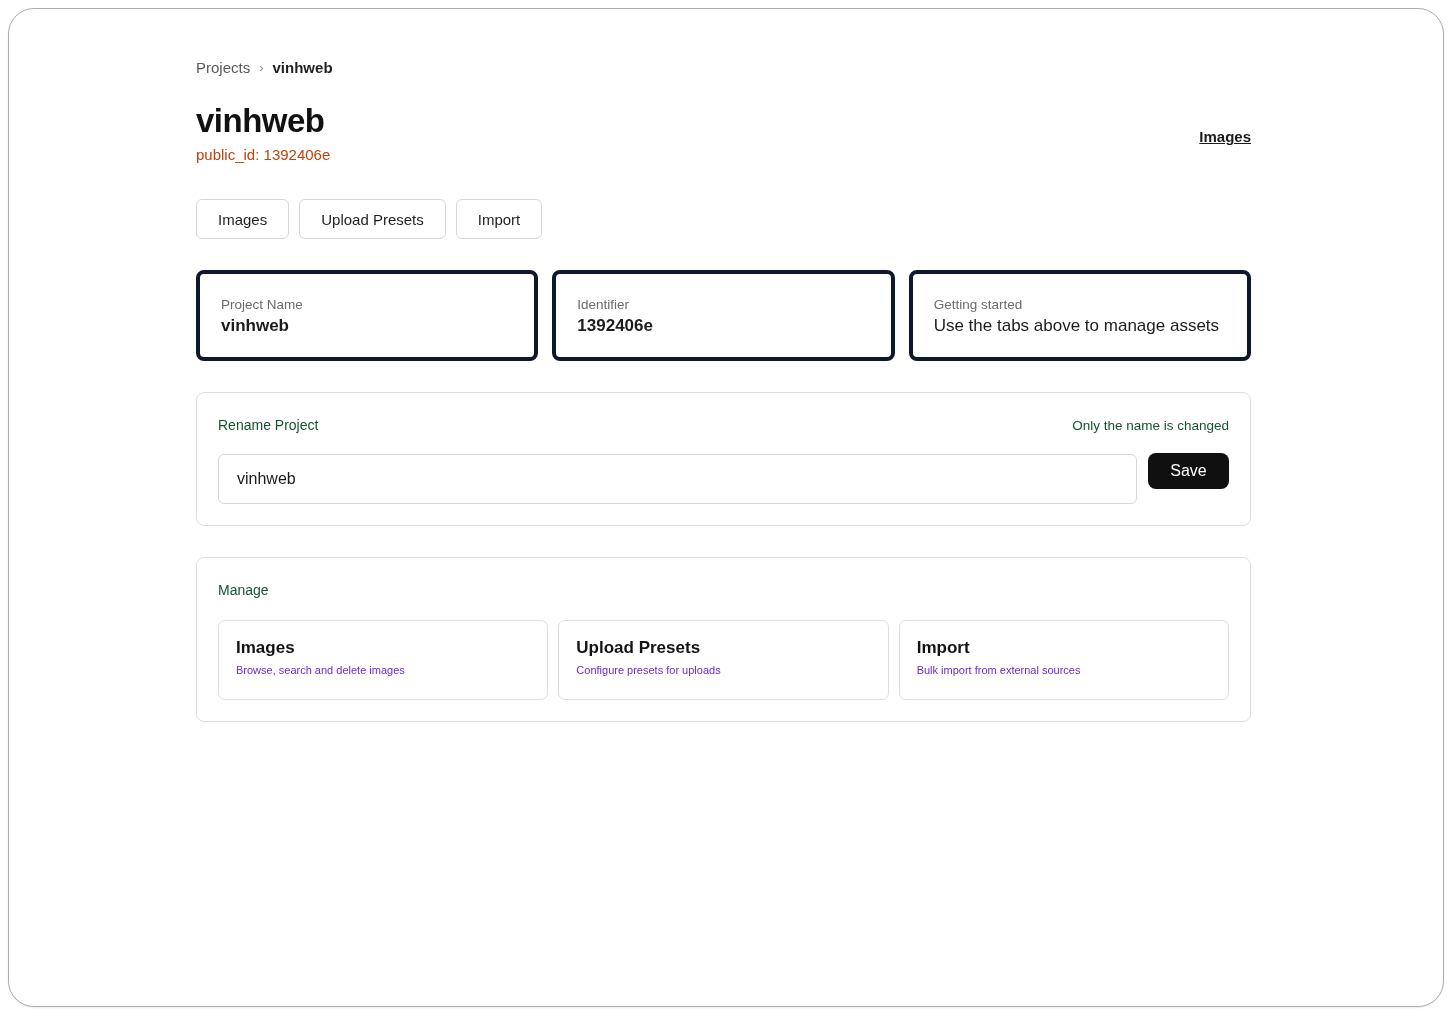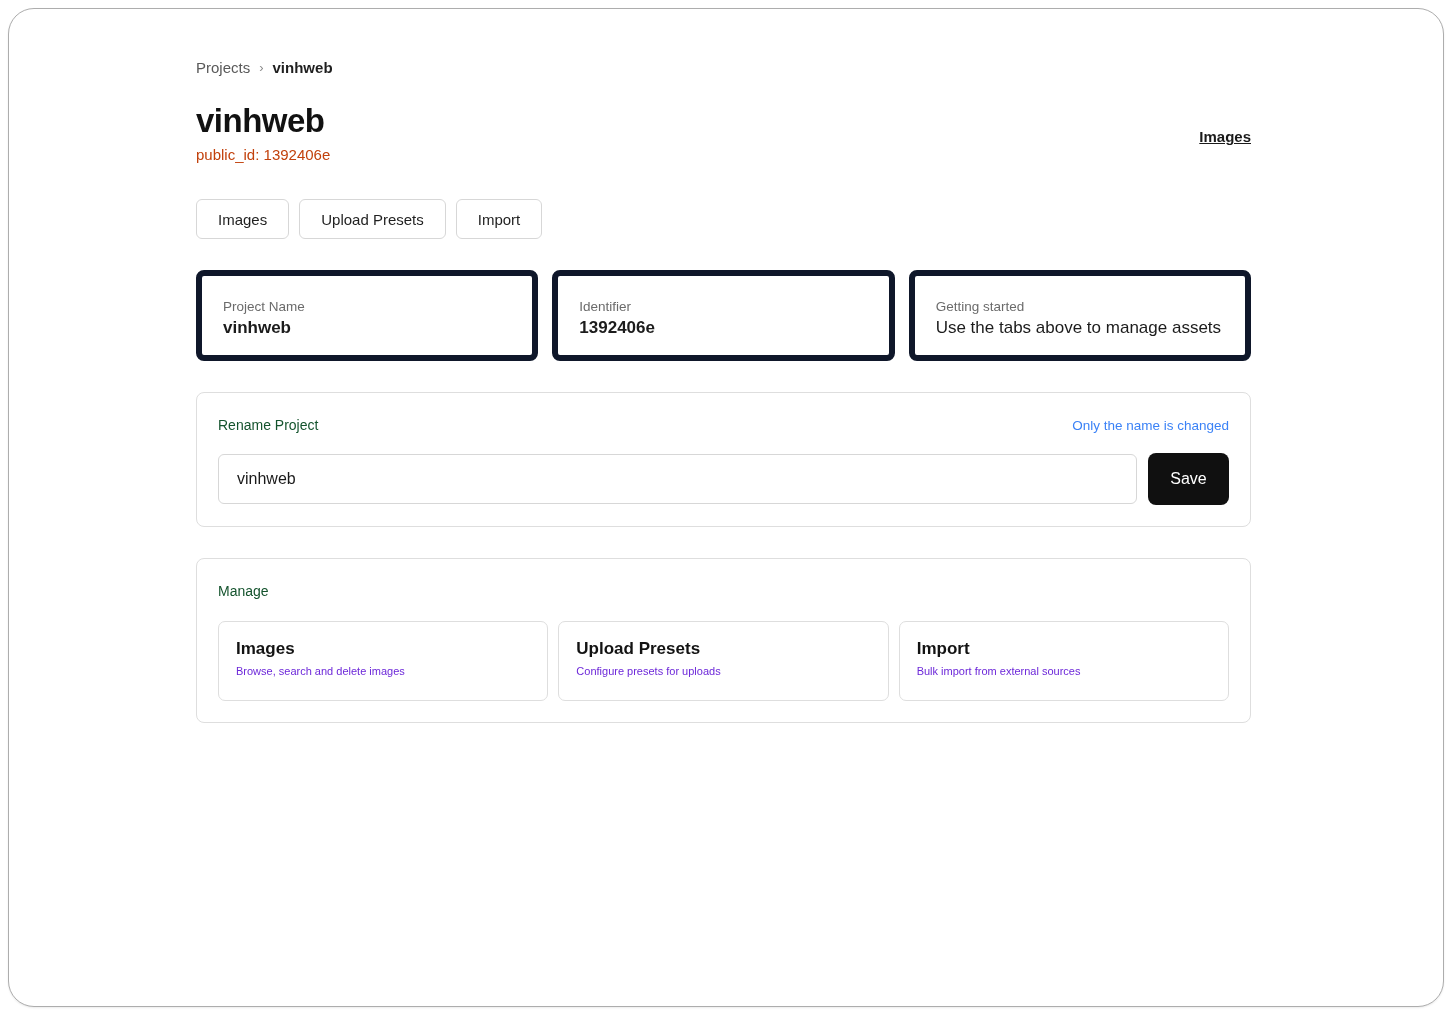--- a/index.html
+++ b/index.html
@@ -91,21 +91,21 @@
   }
 
   
   .info-row {
     display: flex;
     gap: 14px;
     margin-top: 31px;
   }
   .info-card {
     flex: 1;
-    border: 6px solid #0f172a;
+    border: 4px solid #0f172a;
     border-radius: 8px;
     background: #ffffff;
     height: 91px;
     padding: 23px 21px 0 21px;
   }
   .info-label {
     font-size: 13.5px;
     color: #6b6b6b;
   }
   .info-value {
@@ -128,21 +128,21 @@
     justify-content: space-between;
     align-items: center;
   }
   .section-title {
     font-size: 14px;
     font-weight: normal;
     color: #14532d;
   }
   .section-note {
     font-size: 13.5px;
-    color: #3b82f6;
+    color: #14532d;
   }
 
   
   .rename-form {
     display: flex;
     gap: 11px;
     margin-top: 21px;
     align-items: stretch;
   }
   .rename-input {
@@ -152,21 +152,21 @@
     border-radius: 6px;
     padding: 0 18px;
     font-size: 16px;
     font-family: "Liberation Sans", sans-serif;
     color: #1a1a1a;
     outline: none;
     background: #ffffff;
   }
   .save-btn {
     width: 81px;
-    height: 52px;
+    height: 36px;
     margin-top: -1px;
     background: #101010;
     color: #ffffff;
     border: none;
     border-radius: 8px;
     font-size: 16px;
     font-family: "Liberation Sans", sans-serif;
     cursor: pointer;
   }
 

